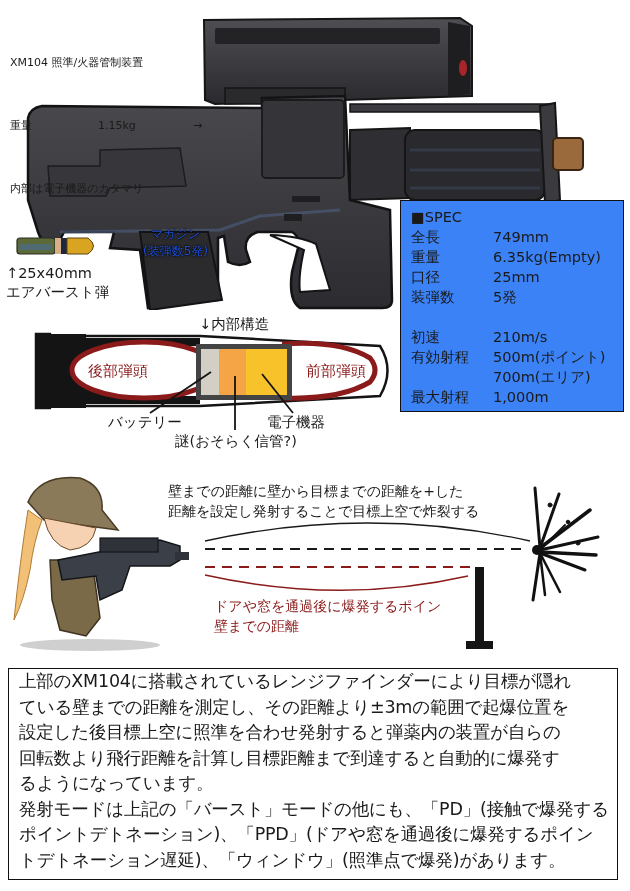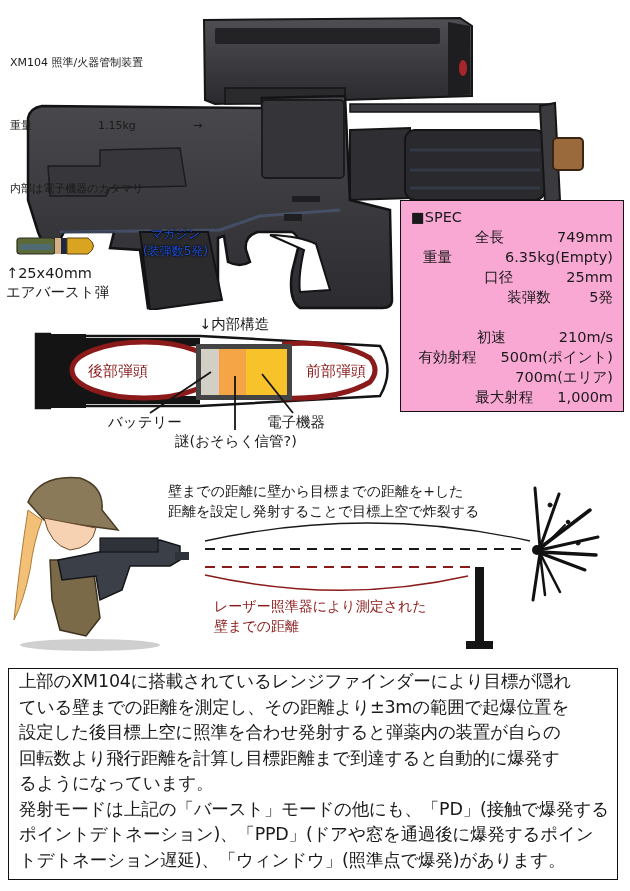--- a/index.html
+++ b/index.html
@@ -16,22 +16,22 @@
   
   .gun-svg { left: 0; top: 0; }
 
   
   .ammo-caption { left: 6px; top: 264px; font-size: 14.5px; line-height: 19px; }
 
   
   .mag-label { left: 143px; top: 226px; font-size: 12px; line-height: 17px; color: #1d4ed8; text-shadow: 0 0 2px #000, 0 0 2px #000; text-align: center; }
 
   
-  .spec-box { left: 400px; top: 200px; width: 224px; height: 212px; border: 1.5px solid #111; background: #f9a8d4; padding: 6px 10px; font-size: 14.5px; line-height: 20px; }
-  .spec-row { display: flex; justify-content: flex-end; }
+  .spec-box { left: 400px; top: 200px; width: 224px; height: 212px; border: 1.5px solid #111; background: #3b82f6; padding: 6px 10px; font-size: 14.5px; line-height: 20px; }
+  .spec-row { display: flex; }
   .spec-row .k { width: 82px; }
   .spec-gap { height: 20px; }
 
   
   .lbl { font-size: 14.5px; line-height: 18px; white-space: nowrap; }
   .lbl-red { color: #8b1a1a; font-size: 15px; }
 
   
   .traj-top { left: 168px; top: 481px; font-size: 14px; line-height: 20px; }
   .traj-red { left: 214px; top: 596px; font-size: 14px; line-height: 20px; color: #8b1a1a; }
@@ -219,21 +219,21 @@
     <circle cx="568" cy="522" r="1.8" fill="#111"></circle>
     <circle cx="578" cy="543" r="2" fill="#111"></circle>
   </g>
 </svg>
 
 <div class="abs traj-top">
   <div>壁までの距離に壁から目標までの距離を+した</div>
   <div>距離を設定し発射することで目標上空で炸裂する</div>
 </div>
 <div class="abs traj-red">
-  <div>レーザー照準器により測定された</div>
+  <div>ドアや窓を通過後に爆発するポイン</div>
   <div>壁までの距離</div>
 </div>
 
 <div class="abs desc-box">
   <div class="desc-line">上部のXM104に搭載されているレンジファインダーにより目標が隠れ</div>
   <div class="desc-line">ている壁までの距離を測定し、その距離より±3mの範囲で起爆位置を</div>
   <div class="desc-line">設定した後目標上空に照準を合わせ発射すると弾薬内の装置が自らの</div>
   <div class="desc-line">回転数より飛行距離を計算し目標距離まで到達すると自動的に爆発す</div>
   <div class="desc-line">るようになっています。</div>
   <div class="desc-line">発射モードは上記の「バースト」モードの他にも、「PD」(接触で爆発する</div>

